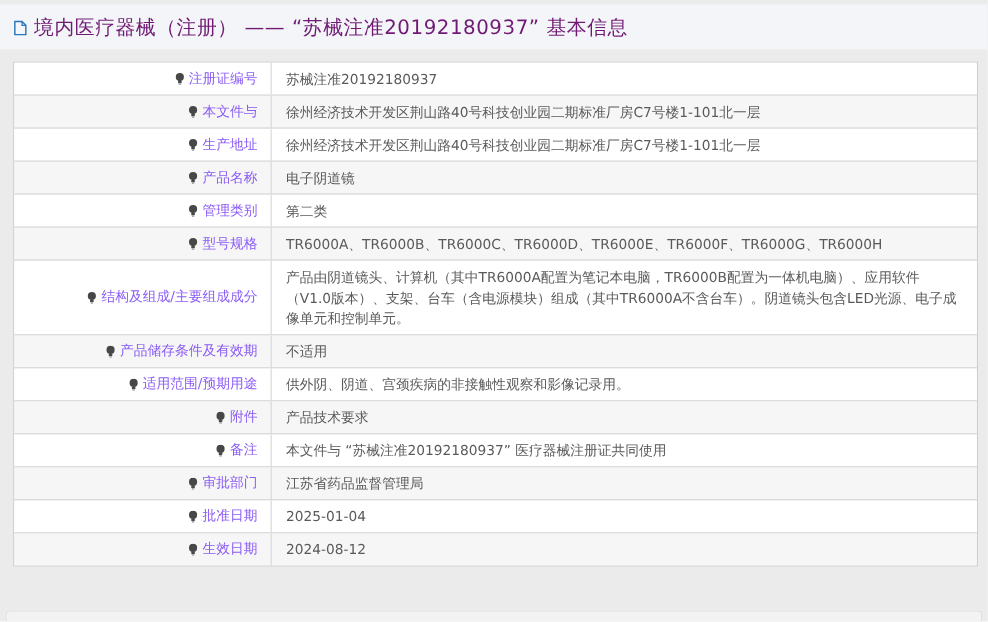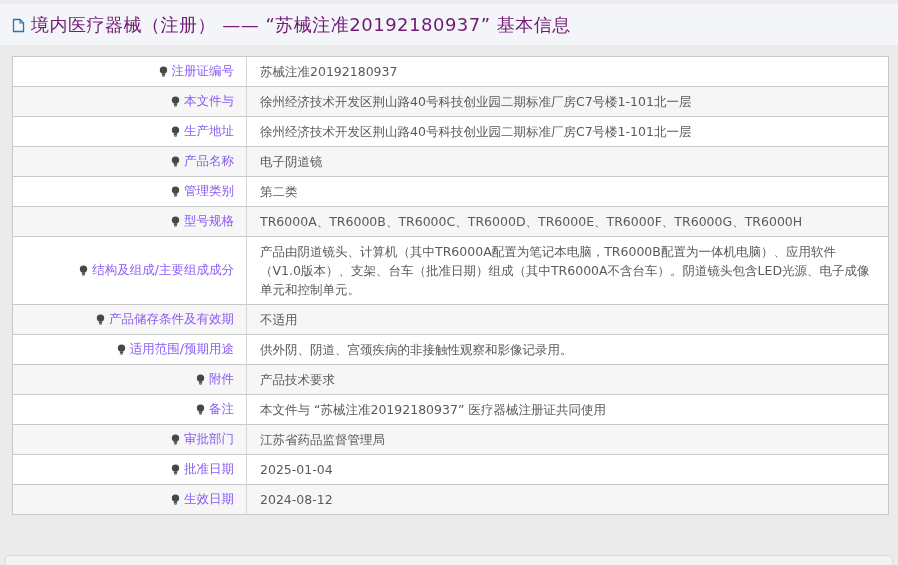--- a/index.html
+++ b/index.html
@@ -191,21 +191,21 @@
       <span class="bulb" hidden="">
         <svg width="9" height="12" viewBox="0 0 9 12">
           <circle cx="4.5" cy="4.1" r="3.7" fill="#474747"></circle>
           <rect x="2.9" y="7.5" width="3.2" height="2.1" fill="#474747"></rect>
           <rect x="3.4" y="9.9" width="2.2" height="1.1" fill="#8a8a8a"></rect>
         </svg>
       </span>
       <span class="label-text">结构及组成/主要组成成分</span>
     </div>
     <div class="value-cell">
-        <span>产品由阴道镜头、计算机（其中TR6000A配置为笔记本电脑，TR6000B配置为一体机电脑）、应用软件（V1.0版本）、支架、台车（批准日期）组成（其中TR6000A不含台车）。阴道镜头包含LED光源、电子成像单元和控制单元。</span>
+        <span>产品由阴道镜头、计算机（其中TR6000A配置为笔记本电脑，TR6000B配置为一体机电脑）、应用软件（V1.0版本）、支架、台车（含电源模块）组成（其中TR6000A不含台车）。阴道镜头包含LED光源、电子成像单元和控制单元。</span>
       </div>
   </div>
 
   <div class="row">
     <div class="label-cell">
       <span class="bulb" hidden="">
         <svg width="9" height="12" viewBox="0 0 9 12">
           <circle cx="4.5" cy="4.1" r="3.7" fill="#474747"></circle>
           <rect x="2.9" y="7.5" width="3.2" height="2.1" fill="#474747"></rect>
           <rect x="3.4" y="9.9" width="2.2" height="1.1" fill="#8a8a8a"></rect>

